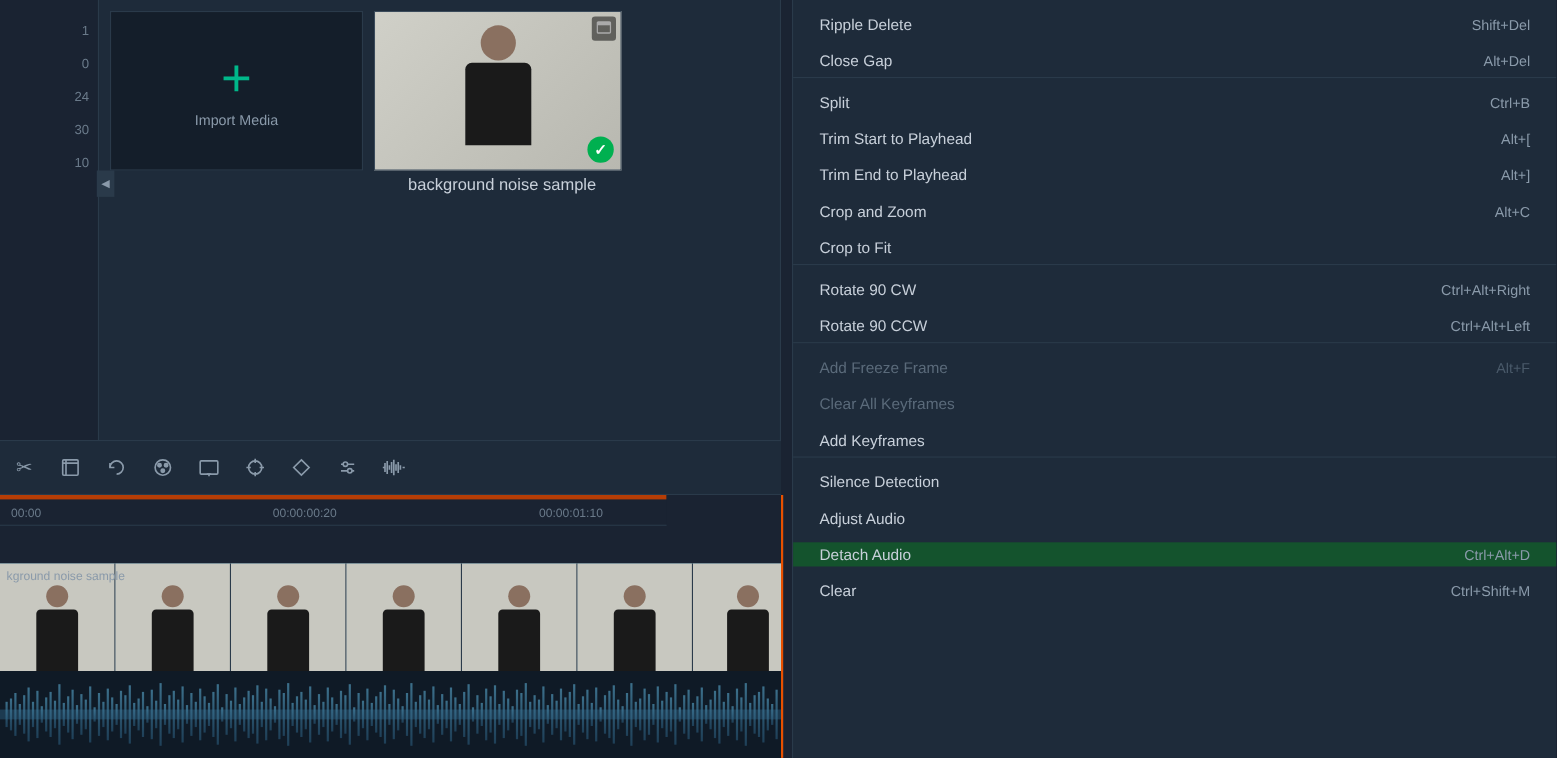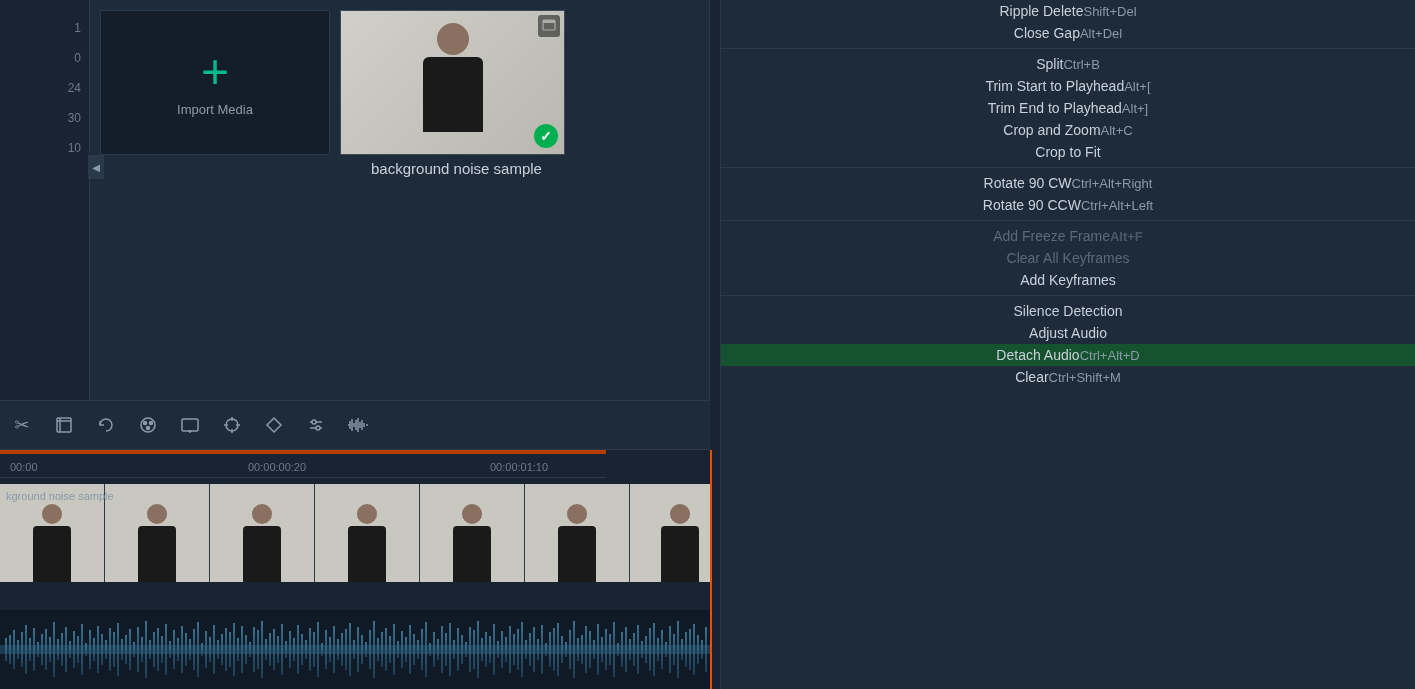--- a/index.html
+++ b/index.html
@@ -252,21 +252,21 @@
       left: 710px;
       width: 2px;
       height: 239px;
       background: #e85000;
       z-index: 10;
     }
 
     
     .video-track {
       position: absolute;
-      top: 484px;
+      top: 512px;
       left: 0;
       width: 710px;
       height: 98px;
       background: #0c4a6e;
       overflow: hidden;
     }
 
     .track-label {
       position: absolute;
       top: 6px;
@@ -349,44 +349,44 @@
       left: 720px;
       width: 695px;
       height: 689px;
       background: #1e2b3a;
       border-left: 1px solid #2a3a4a;
     }
 
     .menu-item {
       display: flex;
       align-items: center;
-      justify-content: center;
+      justify-content: space-between;
       padding: 3px 24px;
       cursor: pointer;
       font-size: 14px;
       color: #c8d0da;
+      margin-top: 11px;
     }
 
     .menu-item.highlighted {
       background: #14532d;
     }
 
     .menu-item.disabled {
       color: #5a6a7a;
       cursor: default;
     }
 
     .menu-shortcut {
       color: #8a9aaa;
       font-size: 13px;
     }
 
     .menu-item.disabled .menu-shortcut {
       color: #4a5a6a;
-      font-weight: bold;
     }
 
     .menu-divider {
       height: 1px;
       background: #2a3a4a;
       margin: 4px 0;
     }
 
   </style>
 </head>

